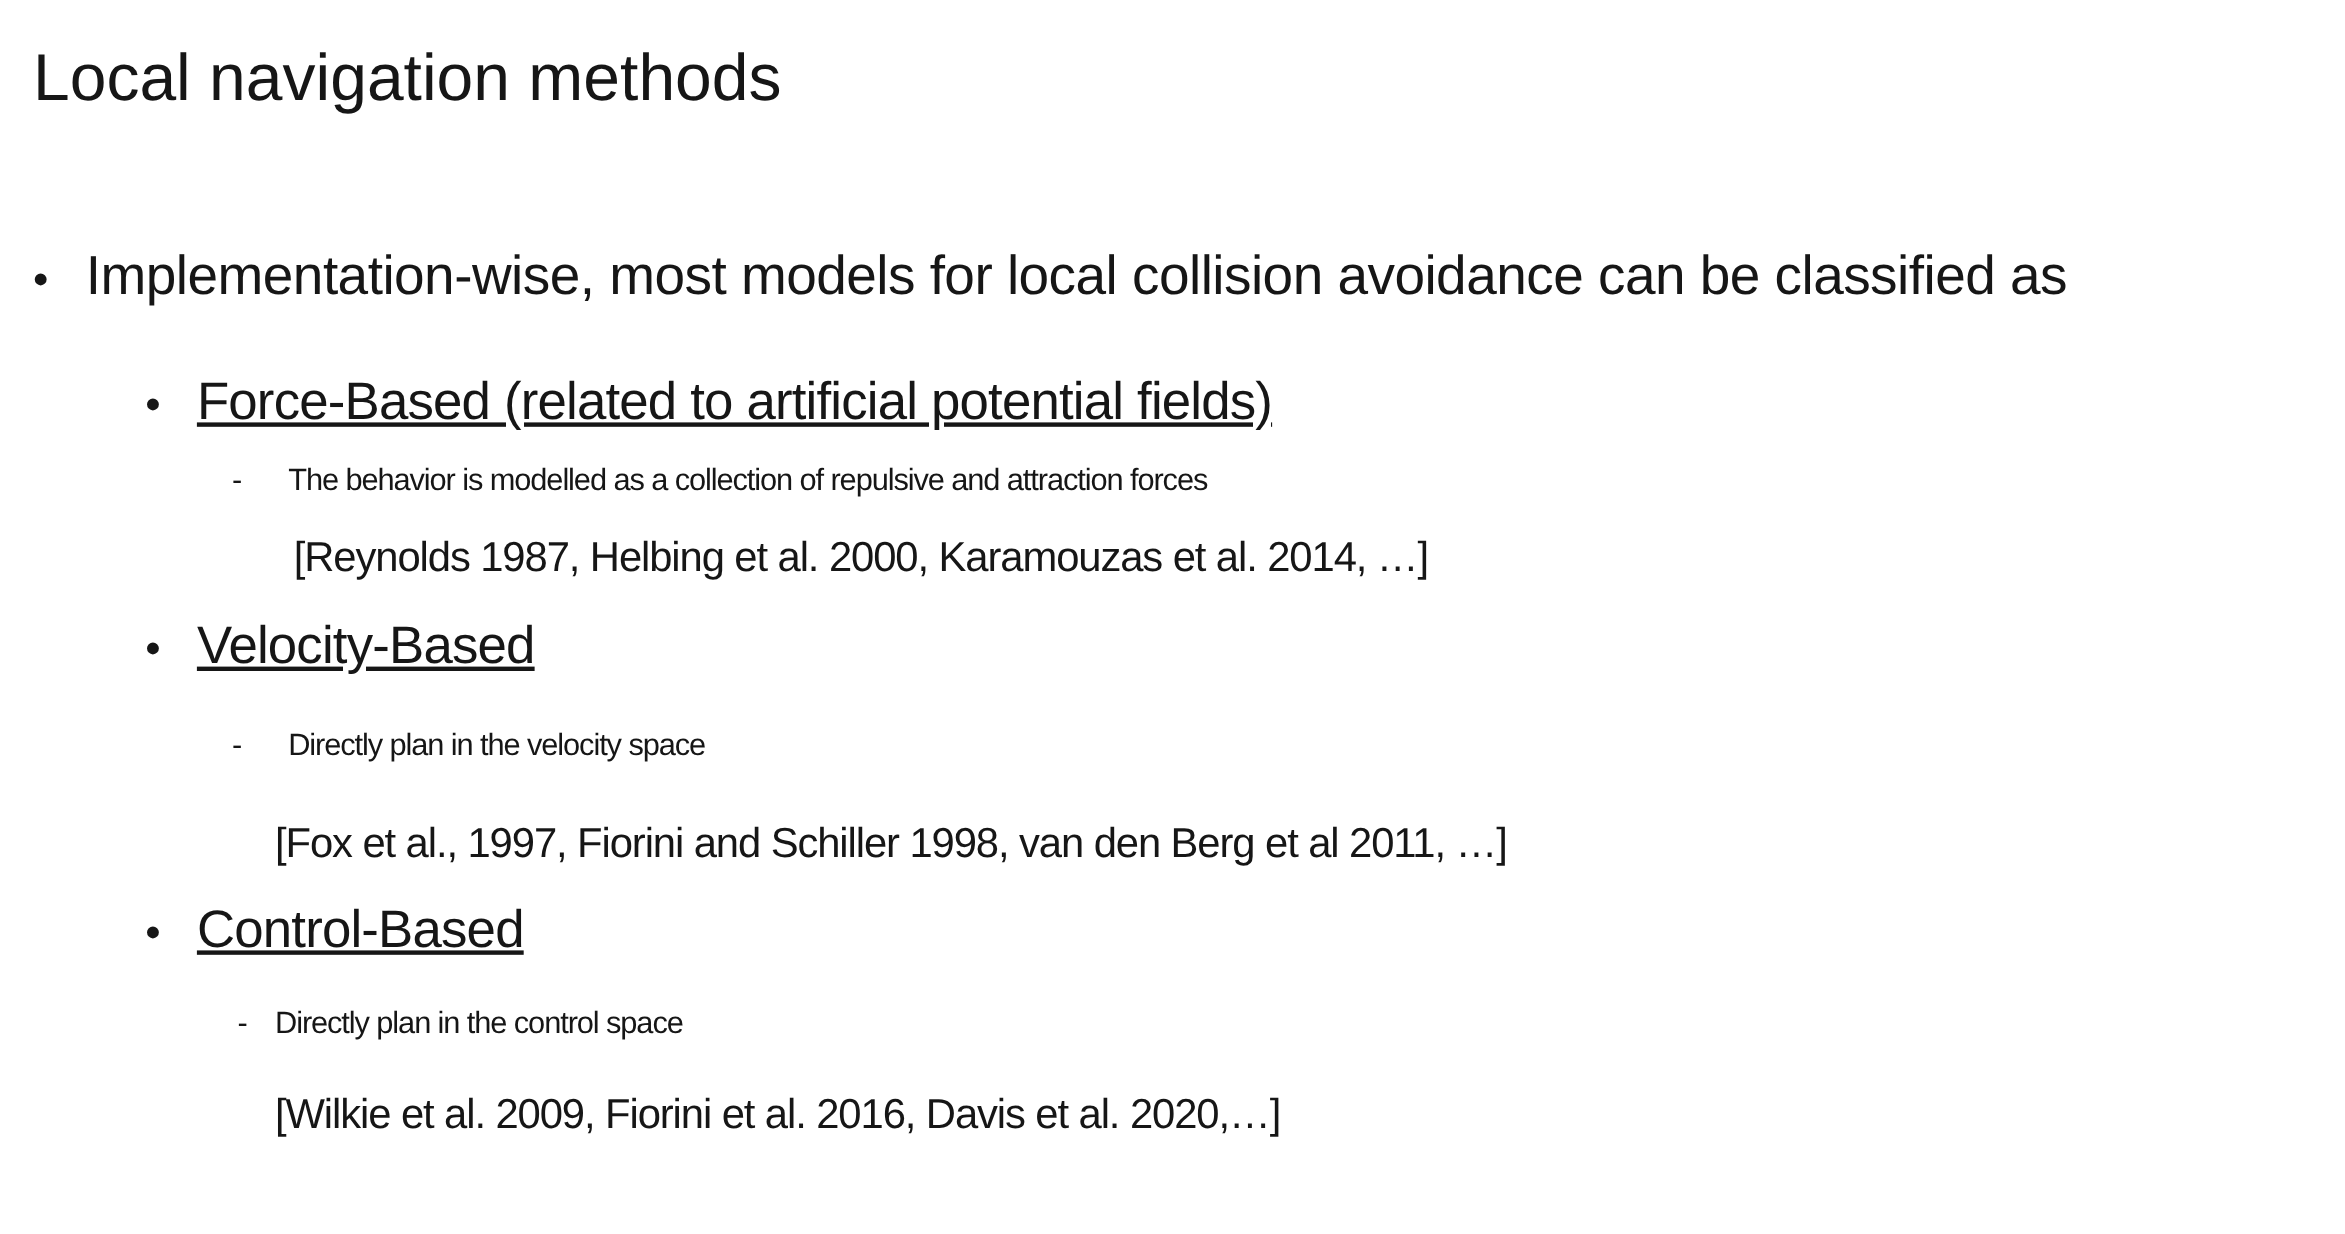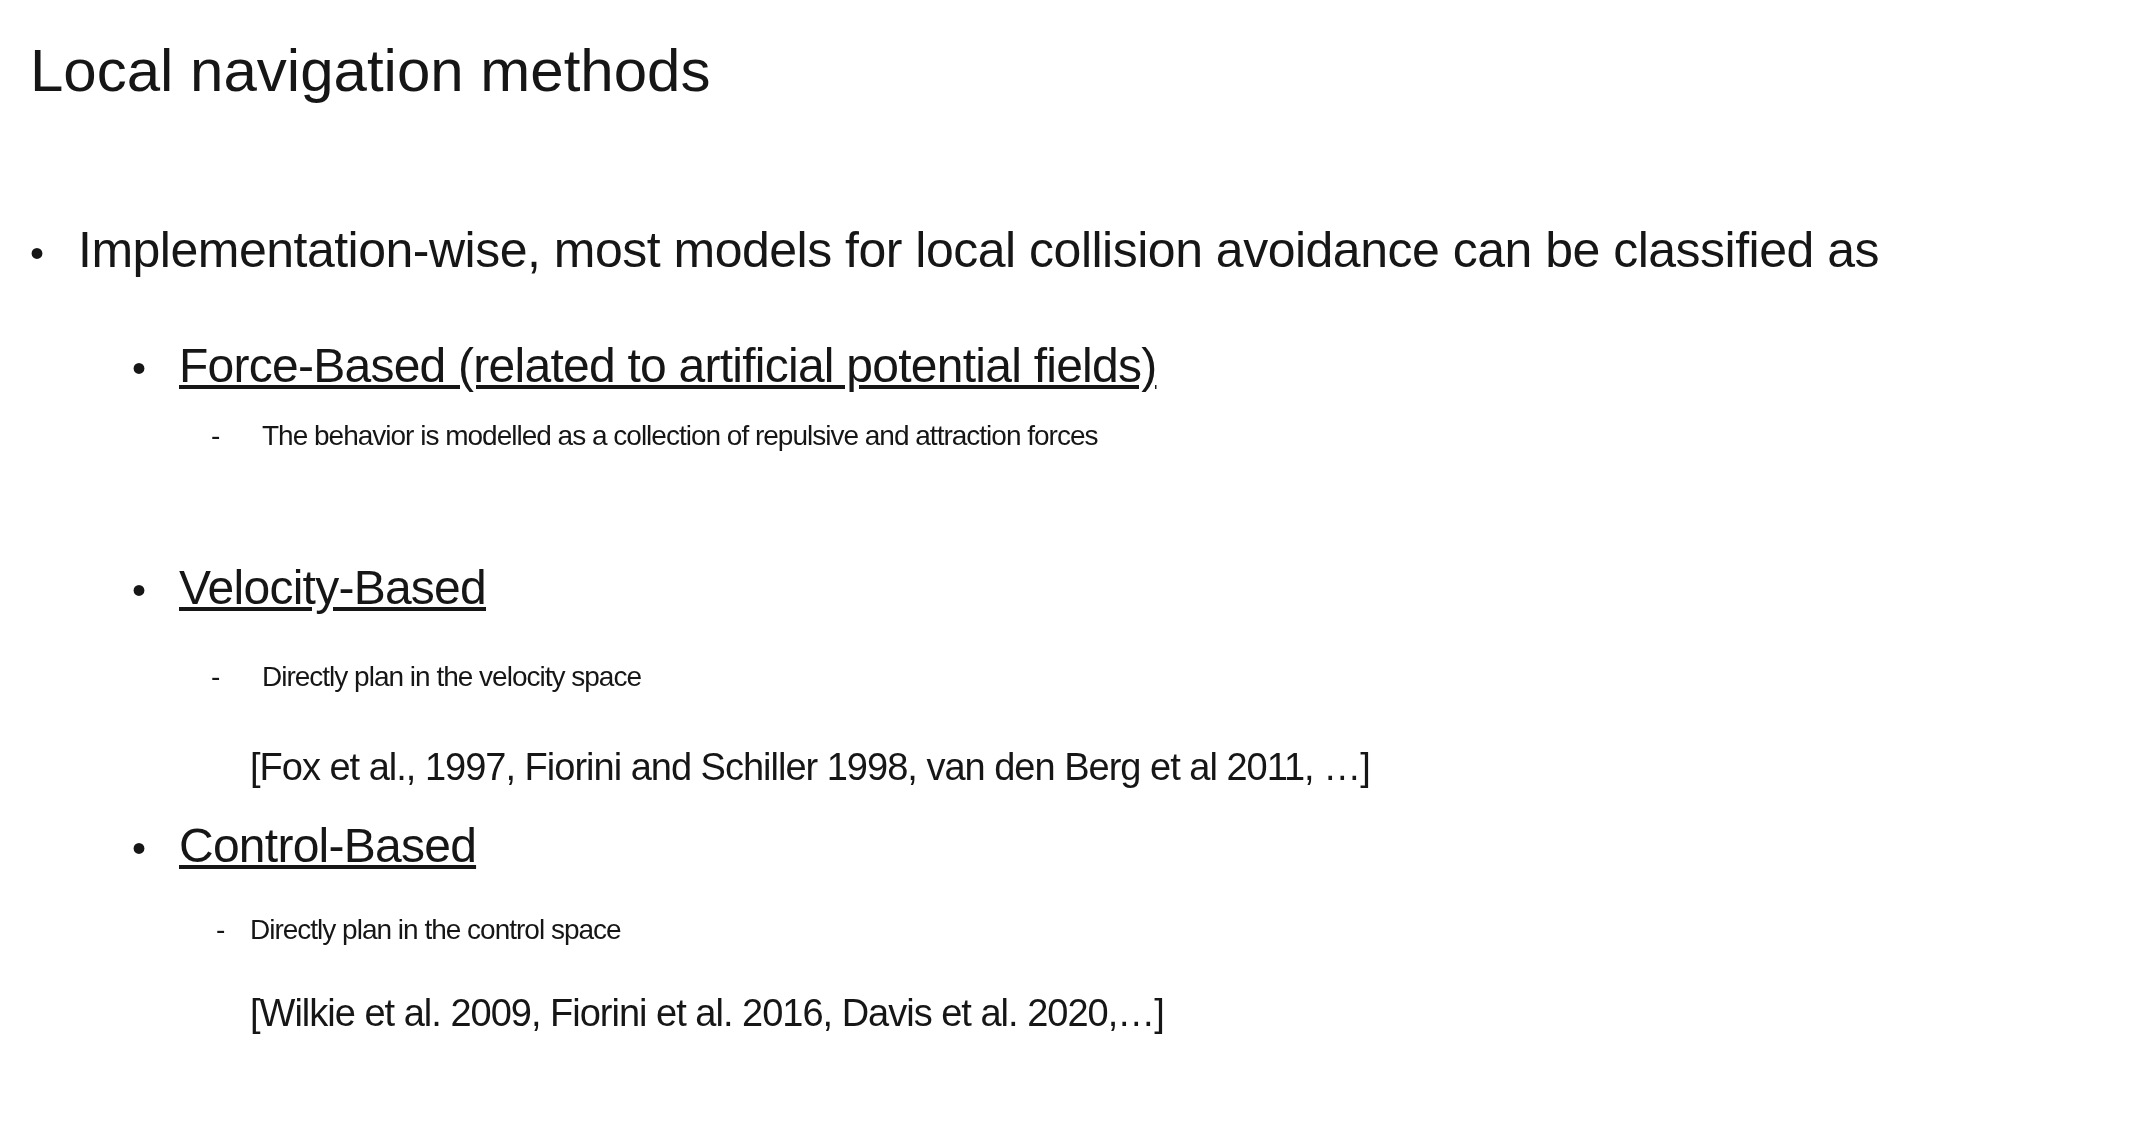--- a/index.html
+++ b/index.html
@@ -87,20 +87,21 @@
   <div class="line line-main">
     <span class="marker">•</span><span>Implementation-wise, most models for local collision avoidance can be classified as</span>
   </div>
 
   <div class="line cat-label force-label">
     <span class="marker">•</span><span>Force-Based (related to artificial potential fields)</span>
   </div>
   <div class="line cat-detail force-detail">
     <span class="marker">-</span><span>The behavior is modelled as a collection of repulsive and attraction forces</span>
   </div>
+  <div class="line cat-refs force-refs">[Reynolds 1987, Helbing et al. 2000, Karamouzas et al. 2014, …]</div>
 
   <div class="line cat-label vel-label">
     <span class="marker">•</span><span>Velocity-Based</span>
   </div>
   <div class="line cat-detail vel-detail">
     <span class="marker">-</span><span>Directly plan in the velocity space</span>
   </div>
   <div class="line cat-refs vel-refs">[Fox et al., 1997, Fiorini and Schiller 1998, van den Berg et al 2011, …]</div>
 
   <div class="line cat-label ctrl-label">

